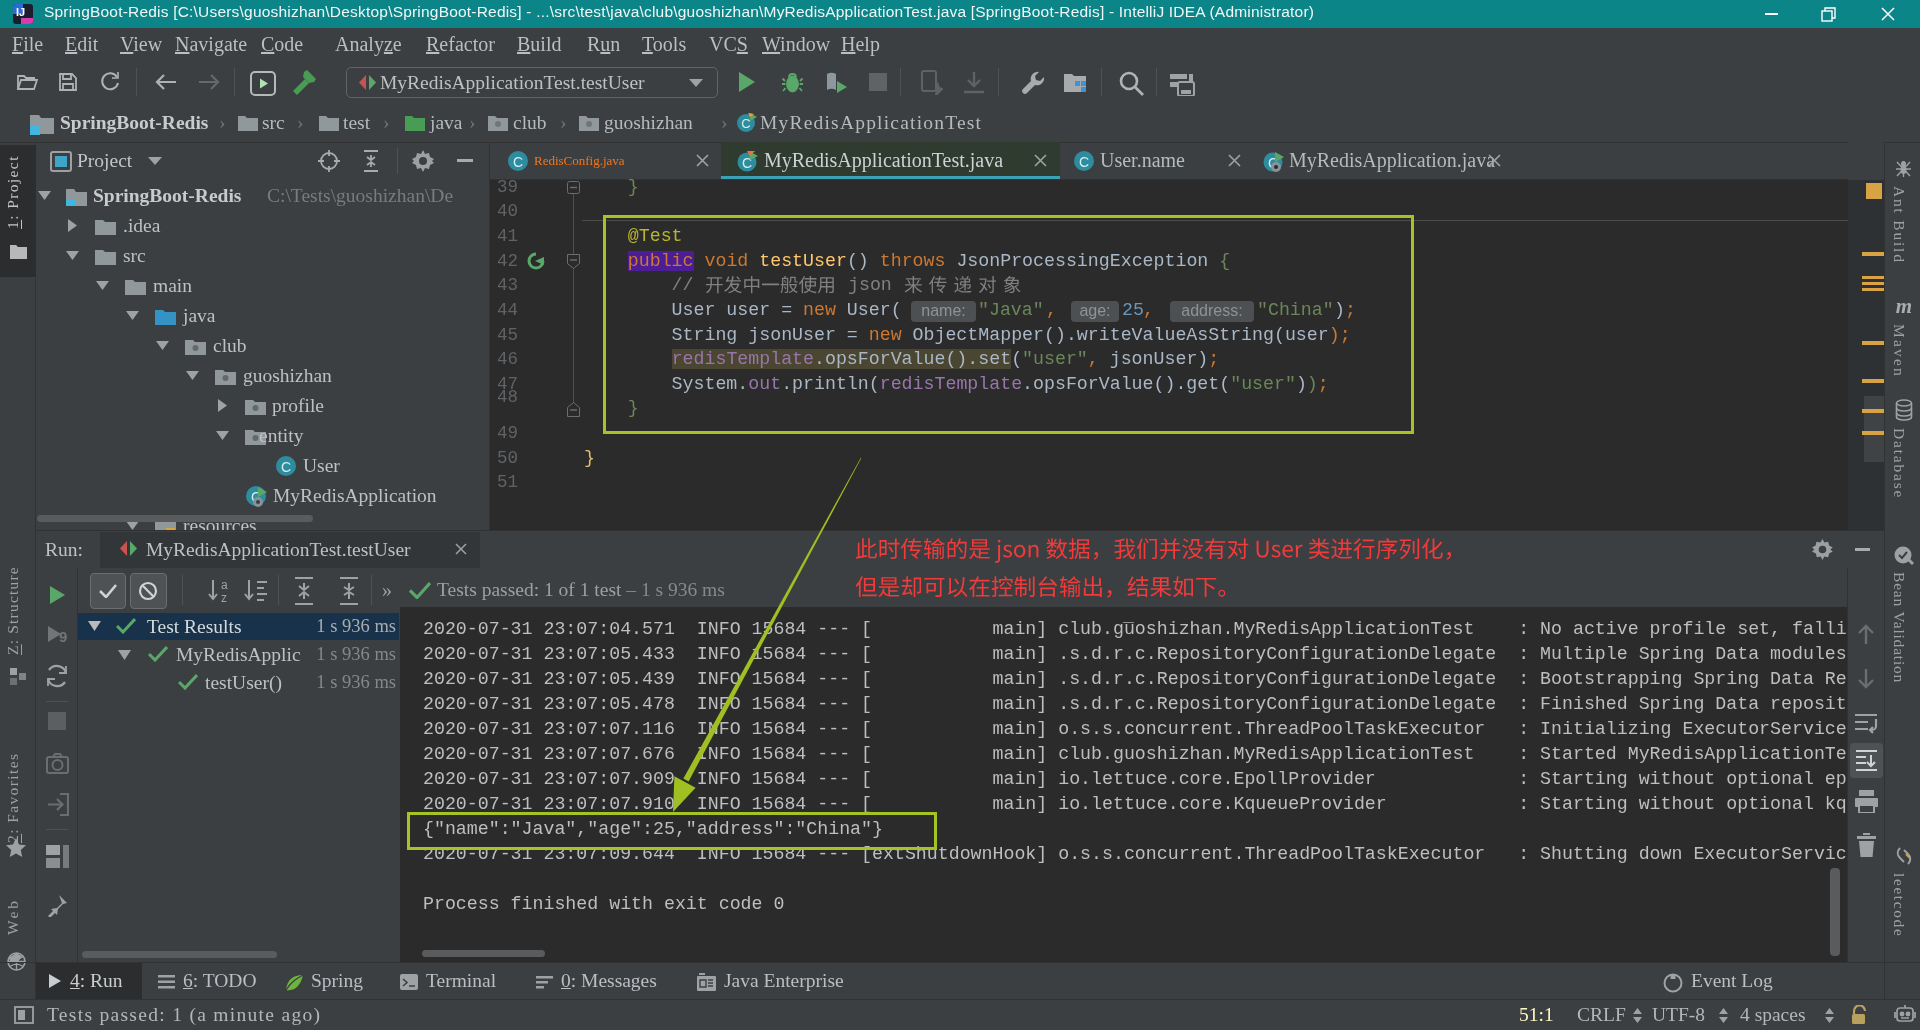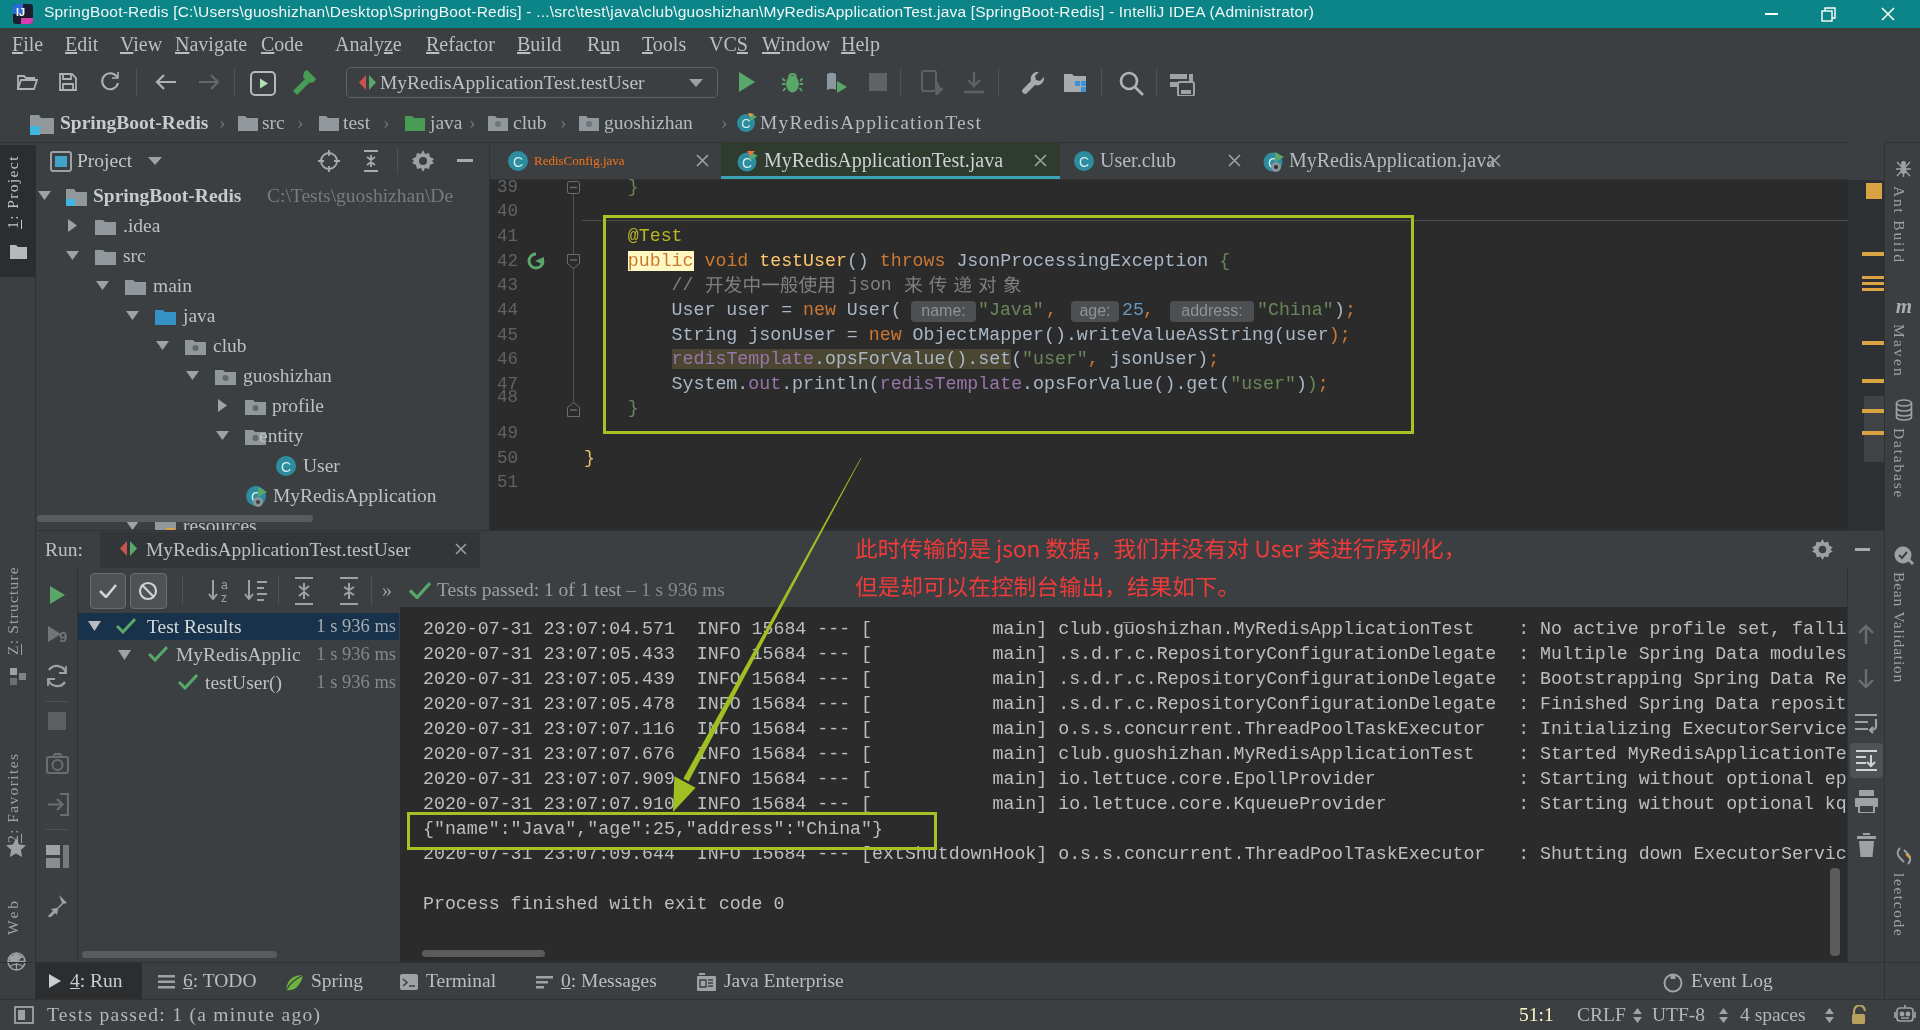--- a/index.html
+++ b/index.html
@@ -369,21 +369,21 @@
         <path d="M13 6l-3-5 8 0z" fill="#e8733d"></path>
       </svg>
  <div class="abs" style="left:274px;top:0;height:37px;line-height:37px;font-size:20px;color:#cdd2d5">MyRedisApplicationTest.java</div>
  <svg class="icon" style="left:544px;top:12px" width="13" height="13" stroke="#9fa2a4" stroke-width="1.6">
         <path d="M1 1l11 11M12 1L1 12"></path>
       </svg>
  <svg class="icon" style="left:583px;top:8px" width="22" height="22">
         <circle cx="11" cy="11" r="10" fill="#2d8d9e"></circle>
         <text x="11" y="17" font-size="14" font-family="Liberation Sans" fill="#d5eef2" text-anchor="middle">C</text>
       </svg>
- <div class="abs" style="left:610px;top:0;height:37px;line-height:37px;font-size:20px;color:#b5babd">User.club</div>
+ <div class="abs" style="left:610px;top:0;height:37px;line-height:37px;font-size:20px;color:#b5babd">User.name</div>
  <svg class="icon" style="left:738px;top:12px" width="13" height="13" stroke="#9fa2a4" stroke-width="1.6">
         <path d="M1 1l11 11M12 1L1 12"></path>
       </svg>
  <svg class="icon" style="left:772px;top:8px" width="24" height="23">
         <circle cx="11" cy="12" r="9.5" fill="#2d8d9e"></circle>
         <text x="11" y="17.5" font-size="14" font-family="Liberation Sans" fill="#d5eef2" text-anchor="middle">C</text>
         <path d="M13 2l9 5-9 5z" fill="#59a869"></path>
         <circle cx="14" cy="17" r="5" fill="#87939a"></circle>
         <circle cx="14" cy="17" r="2" fill="#2b2b2b"></circle>
       </svg>
@@ -422,21 +422,21 @@
       </svg>
  <svg class="icon" style="left:37px;top:110px" width="19" height="18">
         <path d="M9 2a7 7 0 107 7" fill="none" stroke="#59a869" stroke-width="3"></path>
         <path d="M8 9l9-4v8z" fill="#59a869"></path>
       </svg>
 
  <div class="abs" style="left:92px;top:78px;width:1266px;height:1px;background:#4c4c4c"></div>
 
  <div class="codeline" style="left:94px;top:32.6px"><span class="grn">    }</span></div>
  <div class="codeline" style="left:94px;top:81.9px"><span style="color:#bbb529">    @Test</span></div>
- <div class="codeline" style="left:94px;top:106.55px">    <span class="o" style="background:#fef9c3">public</span> <span class="o">void</span> <span class="yel">testUser</span>() <span class="o">throws</span> JsonProcessingException <span class="grn">{</span></div>
+ <div class="codeline" style="left:94px;top:106.55px">    <span class="o" style="background:#4c1d95">public</span> <span class="o">void</span> <span class="yel">testUser</span>() <span class="o">throws</span> JsonProcessingException <span class="grn">{</span></div>
  <div class="codeline" style="left:94px;top:131.2px"><span class="gry">        // </span><span class="gry" style="position:absolute;left:264px">json</span></div>
  <div class="codeline" style="left:94px;top:155.85px">        User user = <span class="o">new</span> User(</div>
  <div class="codeline" style="left:94px;top:155.85px;left:94px"><span class="abs" style="left:327px;top:1px"><span class="pill" style="width:65px;text-align:center">name:</span></span><span class="abs grn" style="left:394px">"Java"</span><span class="abs o" style="left:462px">,</span><span class="abs" style="left:487px;top:1px"><span class="pill" style="width:48px;text-align:center">age:</span></span><span class="abs blu" style="left:538px">25</span><span class="abs o" style="left:559px">,</span><span class="abs" style="left:586px;top:1px"><span class="pill" style="width:84px;text-align:center">address:</span></span><span class="abs grn" style="left:673px">"China"</span><span class="abs wht" style="left:750px">)</span><span class="abs o" style="left:761px">;</span></div>
  <div class="codeline" style="left:94px;top:180.5px">        String jsonUser = <span class="o">new</span> ObjectMapper().writeValueAsString(user<span class="o">);</span></div>
  <div class="codeline" style="left:94px;top:205.15px">        <span style="background:#4a4632"><span class="pur">redisTemplate</span>.opsForValue().set</span>(<span class="grn">"user"</span><span class="o">,</span> jsonUser)<span class="o">;</span></div>
  <div class="codeline" style="left:94px;top:229.8px">        System.<span class="pur" style="">out</span>.println(<span class="pur">redisTemplate</span>.opsForValue().get(<span class="grn">"user"</span>)<span class="grn">)</span><span class="o">;</span></div>
  <div class="codeline" style="left:94px;top:254.45px"><span class="grn">    }</span></div>
  <div class="codeline" style="left:94px;top:303.75px"><span style="color:#e8bf6a">}</span></div>
 
  <div class="abs" style="left:113px;top:73px;width:811px;height:219px;border:3px solid #a6c326"></div>

